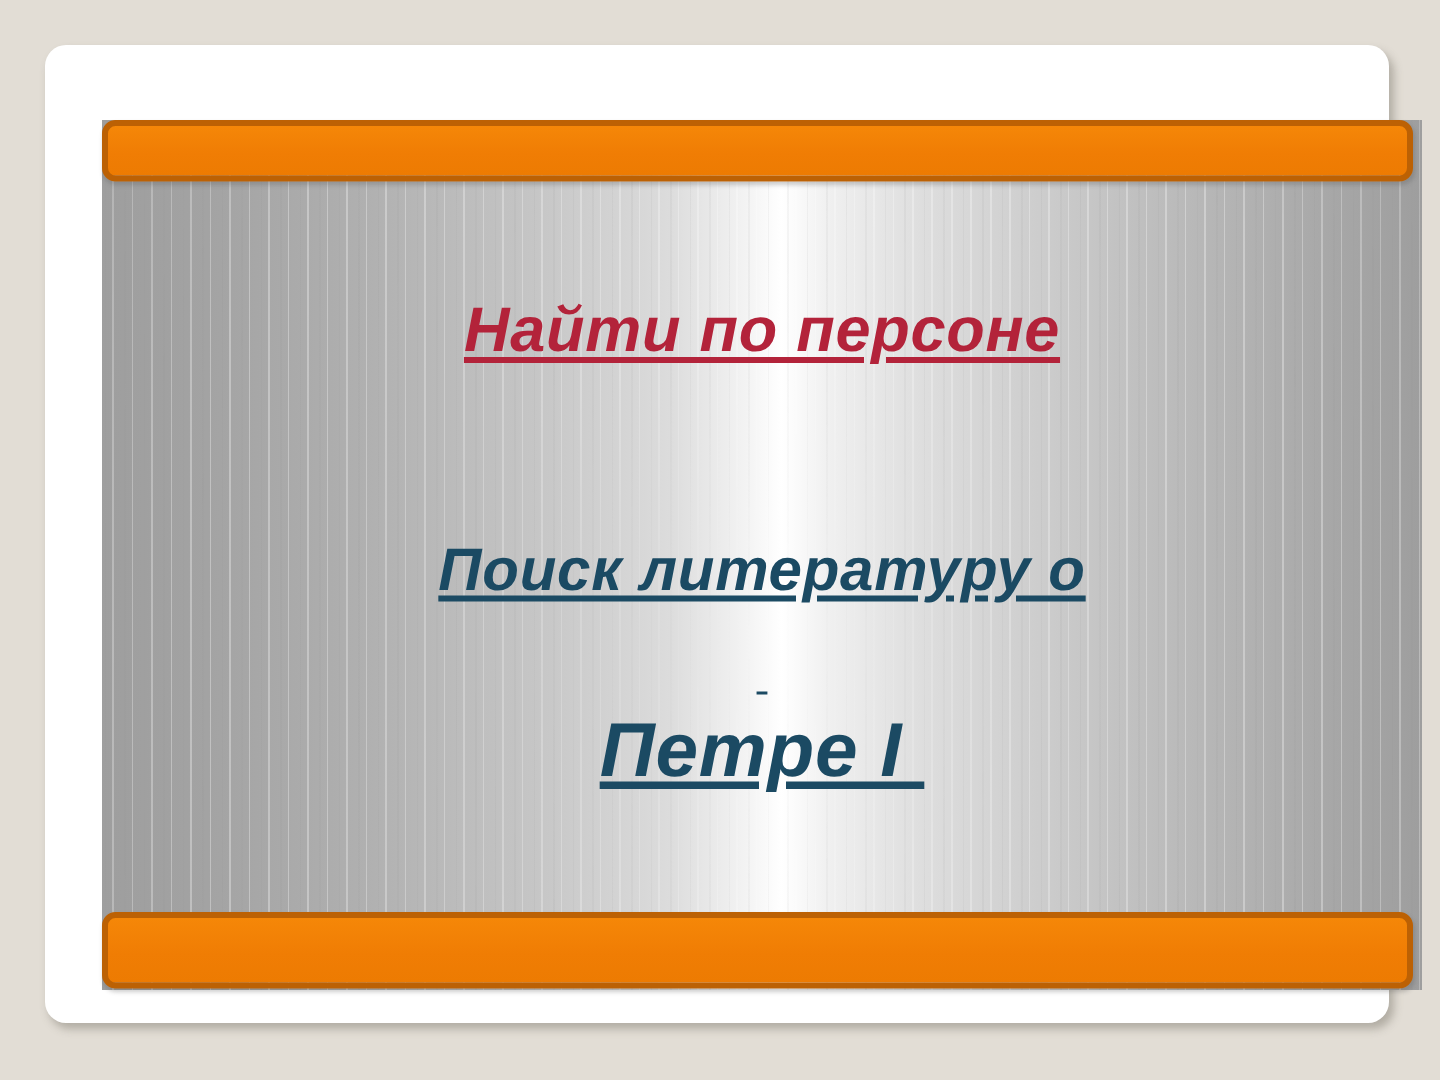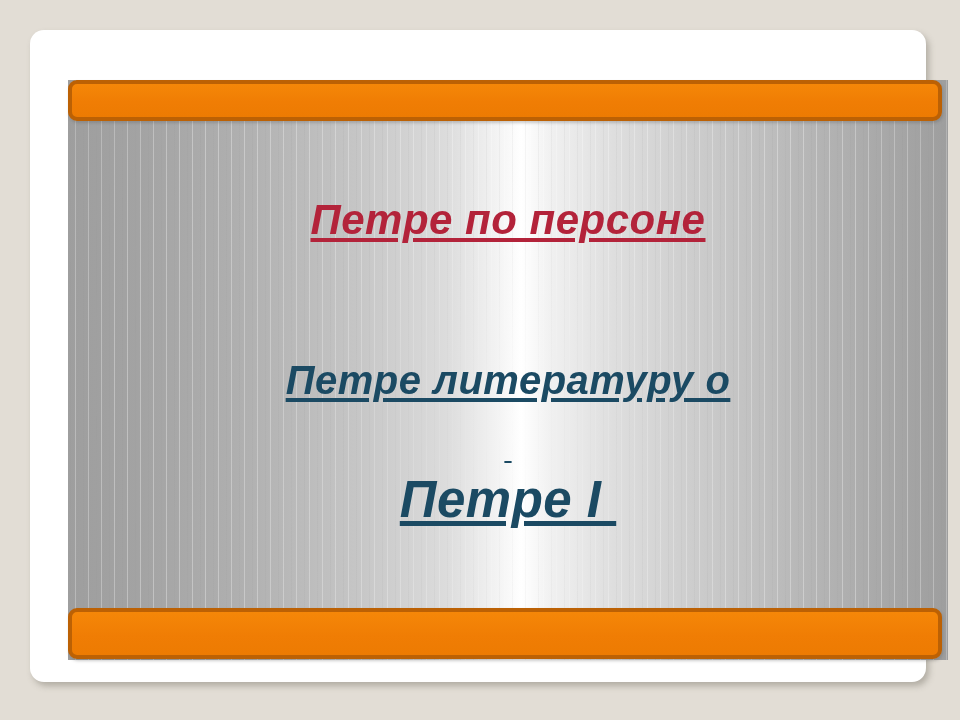--- a/index.html
+++ b/index.html
@@ -182,23 +182,23 @@
     <div id="content-panel">
       <div id="panel-texture"></div>
     </div>
 
     <div class="orange-bar" id="orange-bar-top"></div>
 
     <div class="orange-bar" id="orange-bar-bottom"></div>
 
     <div id="text-block">
 
-      <div id="title-line">Петре по персоне</div>
-
-      <div id="subtitle-line">Петре литературу о</div>
+      <div id="title-line">Найти по персоне</div>
+
+      <div id="subtitle-line">Поиск литературу о</div>
 
       <div id="spacer-line"> </div>
 
       <div id="person-line">Петре I </div>
 
     </div>
 
   </div>
 </div>
 

